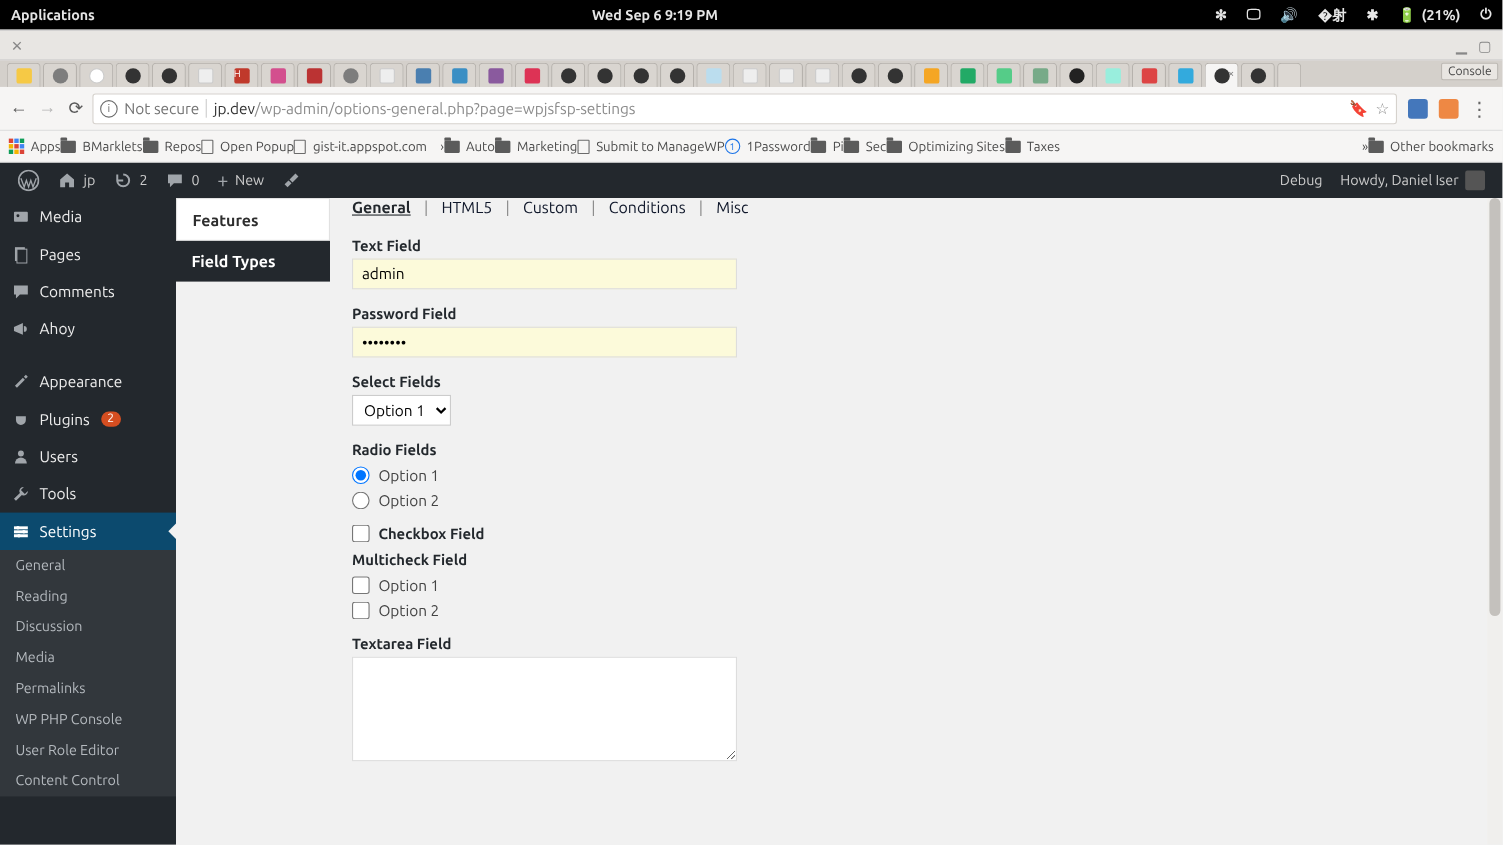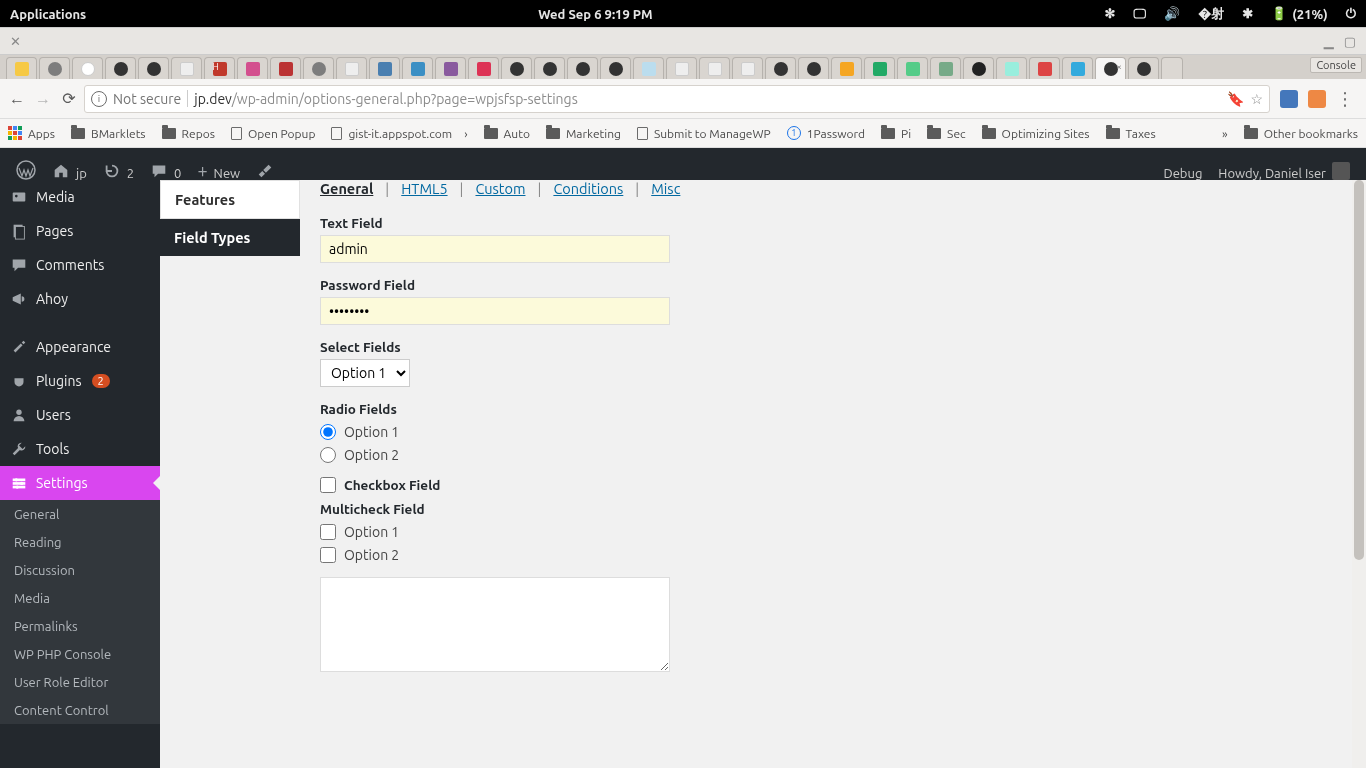--- a/index.html
+++ b/index.html
@@ -33,56 +33,56 @@
 #chrome-toolbar .omnibox { flex:1; height:28px; background:#fff; border:1px solid #d6d2cd; border-radius:3px; display:flex; align-items:center; padding:0 6px; font-size:14px; color:#333; gap:6px; }
 #chrome-toolbar .omnibox .info { width:16px; height:16px; border:1.5px solid #6b6b6b; border-radius:50%; display:flex; align-items:center; justify-content:center; font-size:10px; color:#6b6b6b; }
 #chrome-toolbar .omnibox .nosec { color:#737373; font-size:14px; }
 #chrome-toolbar .omnibox .sep { width:1px; height:17px; background:#ccc; }
 #chrome-toolbar .omnibox .url .host { color:#333; }
 #chrome-toolbar .omnibox .url .path { color:#8c8c8c; }
 #chrome-toolbar .ext { display:flex; align-items:center; gap:10px; padding:0 6px; }
 #chrome-toolbar .ext .e { width:18px; height:18px; border-radius:3px; }
 
 
-#bm-bar { height:29px; background:#f6f5f4; display:flex; align-items:center; padding:0 8px; gap:16px; font-size:12px; color:#4a4a4a; border-bottom:1px solid #ddd; }
+#bm-bar { height:29px; background:#f6f5f4; display:flex; align-items:center; padding:0 8px; gap:0; font-size:12px; color:#4a4a4a; border-bottom:1px solid #ddd; }
 #bm-bar .bm { display:flex; align-items:center; gap:6px; }
 #bm-bar .folder { width:14px; height:11px; background:#5b5b5b; border-radius:1px; position:relative; }
 #bm-bar .folder::before { content:''; position:absolute; top:-3px; left:0; width:6px; height:3px; background:#5b5b5b; border-radius:1px 1px 0 0; }
 #bm-bar .fileic { width:11px; height:13px; border:1px solid #6b6b6b; border-radius:1px; }
 #bm-bar .dots { margin-left:6px; }
 #bm-bar .spacer { flex:1; }
 
 
 #wp-admin-bar { height:32px; background:#23282d; color:#eee; display:flex; align-items:center; font-size:13px; padding:0 8px; }
-#wp-admin-bar .item { display:flex; align-items:flex-end; gap:6px; padding:0 8px; height:100%; color:#ccc; }
+#wp-admin-bar .item { display:flex; align-items:center; gap:6px; padding:0 8px; height:100%; color:#ccc; }
 #wp-admin-bar .spacer { flex:1; }
 #wp-admin-bar svg { fill:#a0a5aa; }
 #wp-admin-bar .avatar { width:18px; height:18px; background:#555; border-radius:2px; }
 
 
 #wp-body { display:flex; height:588px; }
 #wp-sidebar { width:160px; background:#23282d; color:#eee; font-size:14px; overflow:hidden; position:relative; }
 #wp-sidebar .menu-item { display:flex; align-items:center; gap:8px; padding:8px 10px; color:#eee; }
-#wp-sidebar .menu-item.active { background:#d946ef; color:#fff; position:relative; }
+#wp-sidebar .menu-item.active { background:#0c4a6e; color:#fff; position:relative; }
 #wp-sidebar .menu-item.active::after { content:''; position:absolute; right:-1px; top:50%; margin-top:-8px; border:8px solid transparent; border-right-color:#f1f1f1; }
 #wp-sidebar .menu-item svg { fill:#a0a5aa; width:18px; height:18px; }
 #wp-sidebar .menu-item.active svg { fill:#fff; }
 #wp-sidebar .sub { background:#32373c; }
 #wp-sidebar .sub .sub-item { padding:7px 14px; font-size:13px; color:#b4b9be; }
 #wp-sidebar .count { background:#d54e21; color:#fff; border-radius:9px; font-size:11px; padding:1px 6px; margin-left:2px; }
 
 #wp-content { flex:1; background:#f1f1f1; display:flex; gap:20px; overflow:auto; position:relative; }
 #side-tabs { width:140px; }
 #side-tabs .stab { padding:10px 14px; font-size:14.5px; font-weight:600; color:#2e2e2e; }
 #side-tabs .stab.inactive { background:#fff; border:1px solid #e1e1e1; }
 #side-tabs .stab.active { background:#23282d; color:#fff; }
 
 #form-panel { flex:1; max-width:780px; }
 #form-tabs { display:flex; align-items:center; gap:12px; font-size:14.5px; margin-bottom:18px; }
-#form-tabs .ftab { color:#0369a1;text-decoration:underline; }
+#form-tabs .ftab { color:#0f172a; }
 #form-tabs .ftab.current { color:#23282d; font-weight:700; text-decoration:underline; }
 #form-tabs .fsep { color:#888; }
 
 .field-group { margin-bottom:14px; }
 .field-group .lbl { font-weight:700; font-size:13.5px; color:#23282d; margin-bottom:4px; }
 .field-group input[type=text], .field-group input[type=password] { width:350px; height:28px; border:1px solid #ddd; background:#fcfada; padding:0 8px; font-size:14px; }
 .field-group select { height:28px; border:1px solid #ccc; padding:0 6px; font-size:14px; background:#fff; }
 .field-group .radio-row, .field-group .check-row { display:flex; align-items:center; gap:8px; margin:7px 0; font-size:14px; }
 .field-group .radio-row input[type=radio] { width:16px; height:16px; }
 .field-group .check-row input[type=checkbox] { width:16px; height:16px; }
@@ -504,20 +504,21 @@
             <input type="checkbox" style="">
             <span>Option 1</span>
           </div>
         <div class="check-row">
             <input type="checkbox" style="">
             <span>Option 2</span>
           </div>
       </div>
 
       <div class="field-group">
+        <div class="lbl">Textarea Field</div>
         <textarea style=""></textarea>
       </div>
     </div>
 
     <div id="inner-scroll">
         <div class="thumb"></div>
       </div>
   </div>
 </div>
 

